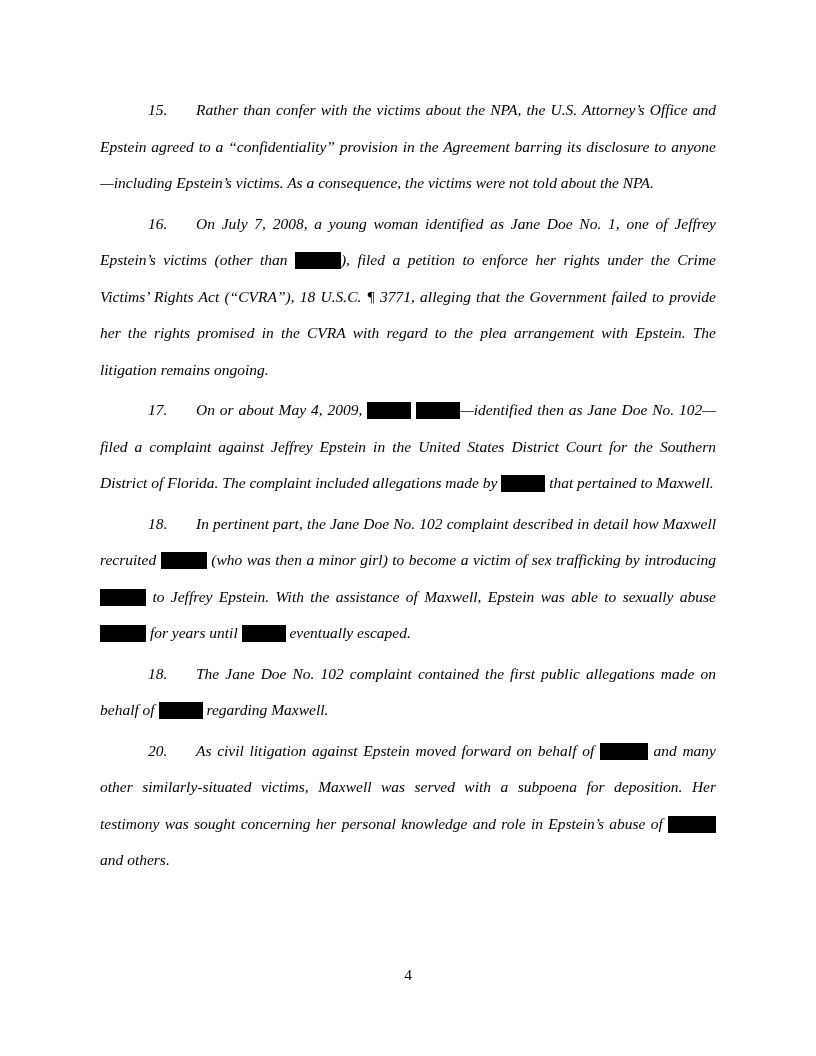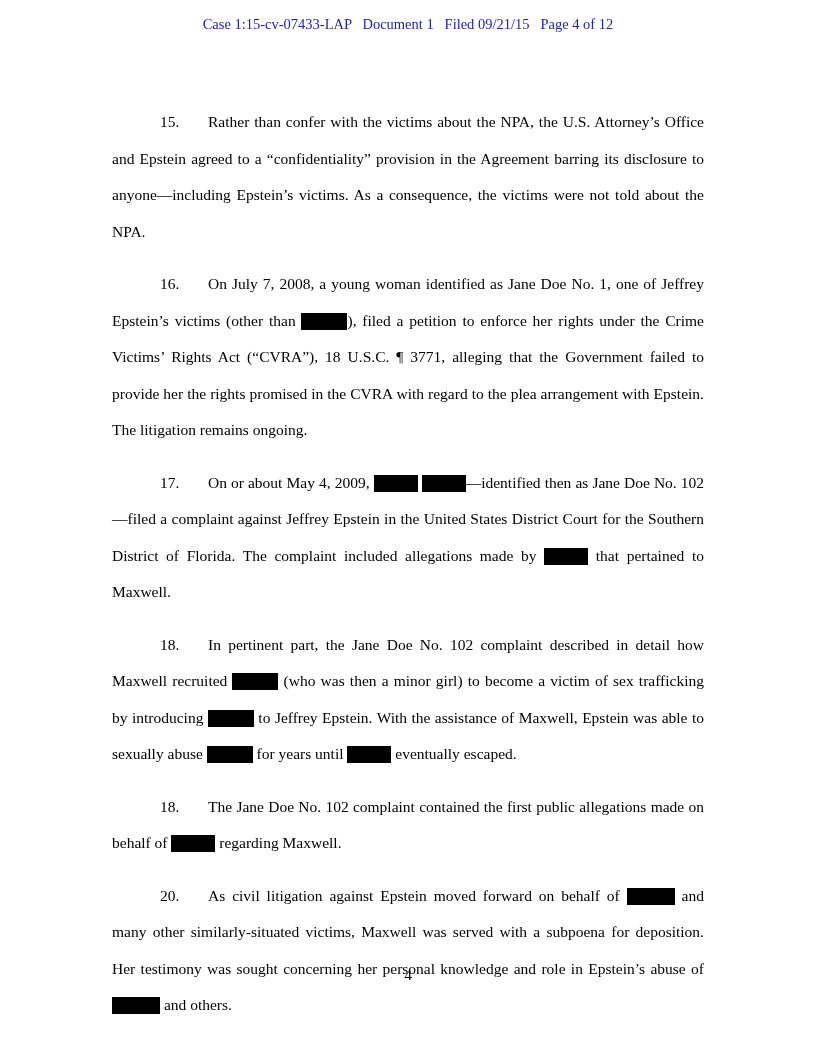--- a/index.html
+++ b/index.html
@@ -29,22 +29,23 @@
   .body-text {
     position: absolute;
     top: 88px;
     left: 96px;
     width: 624px;
     text-align: justify;
     font-size: 15.5px;
     line-height: 36.5px;
   }
   .para {
-    margin: 16px;
+    margin: 4px;
     text-indent: 48px;
+    font-style: italic;
   }
   .para-num {
     display: inline-block;
     width: 48px;
     text-indent: 0;
   }
   .redaction {
     display: inline-block;
     height: 17px;
     background: #000000;
@@ -57,21 +58,20 @@
     width: 100%;
     text-align: center;
     font-size: 15.5px;
   }
 </style>
 </head>
 <body>
 
 <div class="page">
 
-  <div class="ecf-header" style="color: rgb(34, 34, 187);">Case 1:15-cv-07433-LAP   Document 1   Filed 09/21/15   Page 4 of 12</div>
 
   <div class="body-text" id="paragraphs">
       <p class="para"><span class="para-num">15.</span>Rather than confer with the victims about the NPA, the U.S. Attorney’s Office and Epstein agreed to a “confidentiality” provision in the Agreement barring its disclosure to anyone—including Epstein’s victims.  As a consequence, the victims were not told about the NPA.</p>
       <p class="para"><span class="para-num">16.</span>On July 7, 2008, a young woman identified as Jane Doe No. 1, one of Jeffrey Epstein’s victims (other than <span class="redaction" style="width: 46px; background: rgb(0, 0, 0);"></span>), filed a petition to enforce her rights under the Crime Victims’ Rights Act (“CVRA”), 18 U.S.C. ¶ 3771, alleging that the Government failed to provide her the rights promised in the CVRA with regard to the plea arrangement with Epstein.  The litigation remains ongoing.</p>
       <p class="para"><span class="para-num">17.</span>On or about May 4, 2009, <span class="redaction" style="width: 44px; background: rgb(0, 0, 0);"></span> <span class="redaction" style="width: 44px; background: rgb(0, 0, 0);"></span>—identified then as Jane Doe No. 102—filed a complaint against Jeffrey Epstein in the United States District Court for the Southern District of Florida.  The complaint included allegations made by <span class="redaction" style="width: 44px; background: rgb(0, 0, 0);"></span> that pertained to Maxwell.</p>
       <p class="para"><span class="para-num">18.</span>In pertinent part, the Jane Doe No. 102 complaint described in detail how Maxwell recruited <span class="redaction" style="width: 46px; background: rgb(0, 0, 0);"></span> (who was then a minor girl) to become a victim of sex trafficking by introducing <span class="redaction" style="width: 46px; background: rgb(0, 0, 0);"></span> to Jeffrey Epstein.  With the assistance of Maxwell, Epstein was able to sexually abuse <span class="redaction" style="width: 46px; background: rgb(0, 0, 0);"></span> for years until <span class="redaction" style="width: 44px; background: rgb(0, 0, 0);"></span> eventually escaped.</p>
       <p class="para"><span class="para-num">18.</span>The Jane Doe No. 102 complaint contained the first public allegations made on behalf of <span class="redaction" style="width: 44px; background: rgb(0, 0, 0);"></span> regarding Maxwell.</p>
       <p class="para"><span class="para-num">20.</span>As civil litigation against Epstein moved forward on behalf of <span class="redaction" style="width: 48px; background: rgb(0, 0, 0);"></span> and many other similarly-situated victims, Maxwell was served with a subpoena for deposition.  Her testimony was sought concerning her personal knowledge and role in Epstein’s abuse of <span class="redaction" style="width: 48px; background: rgb(0, 0, 0);"></span> and others.</p>
     </div>
 

